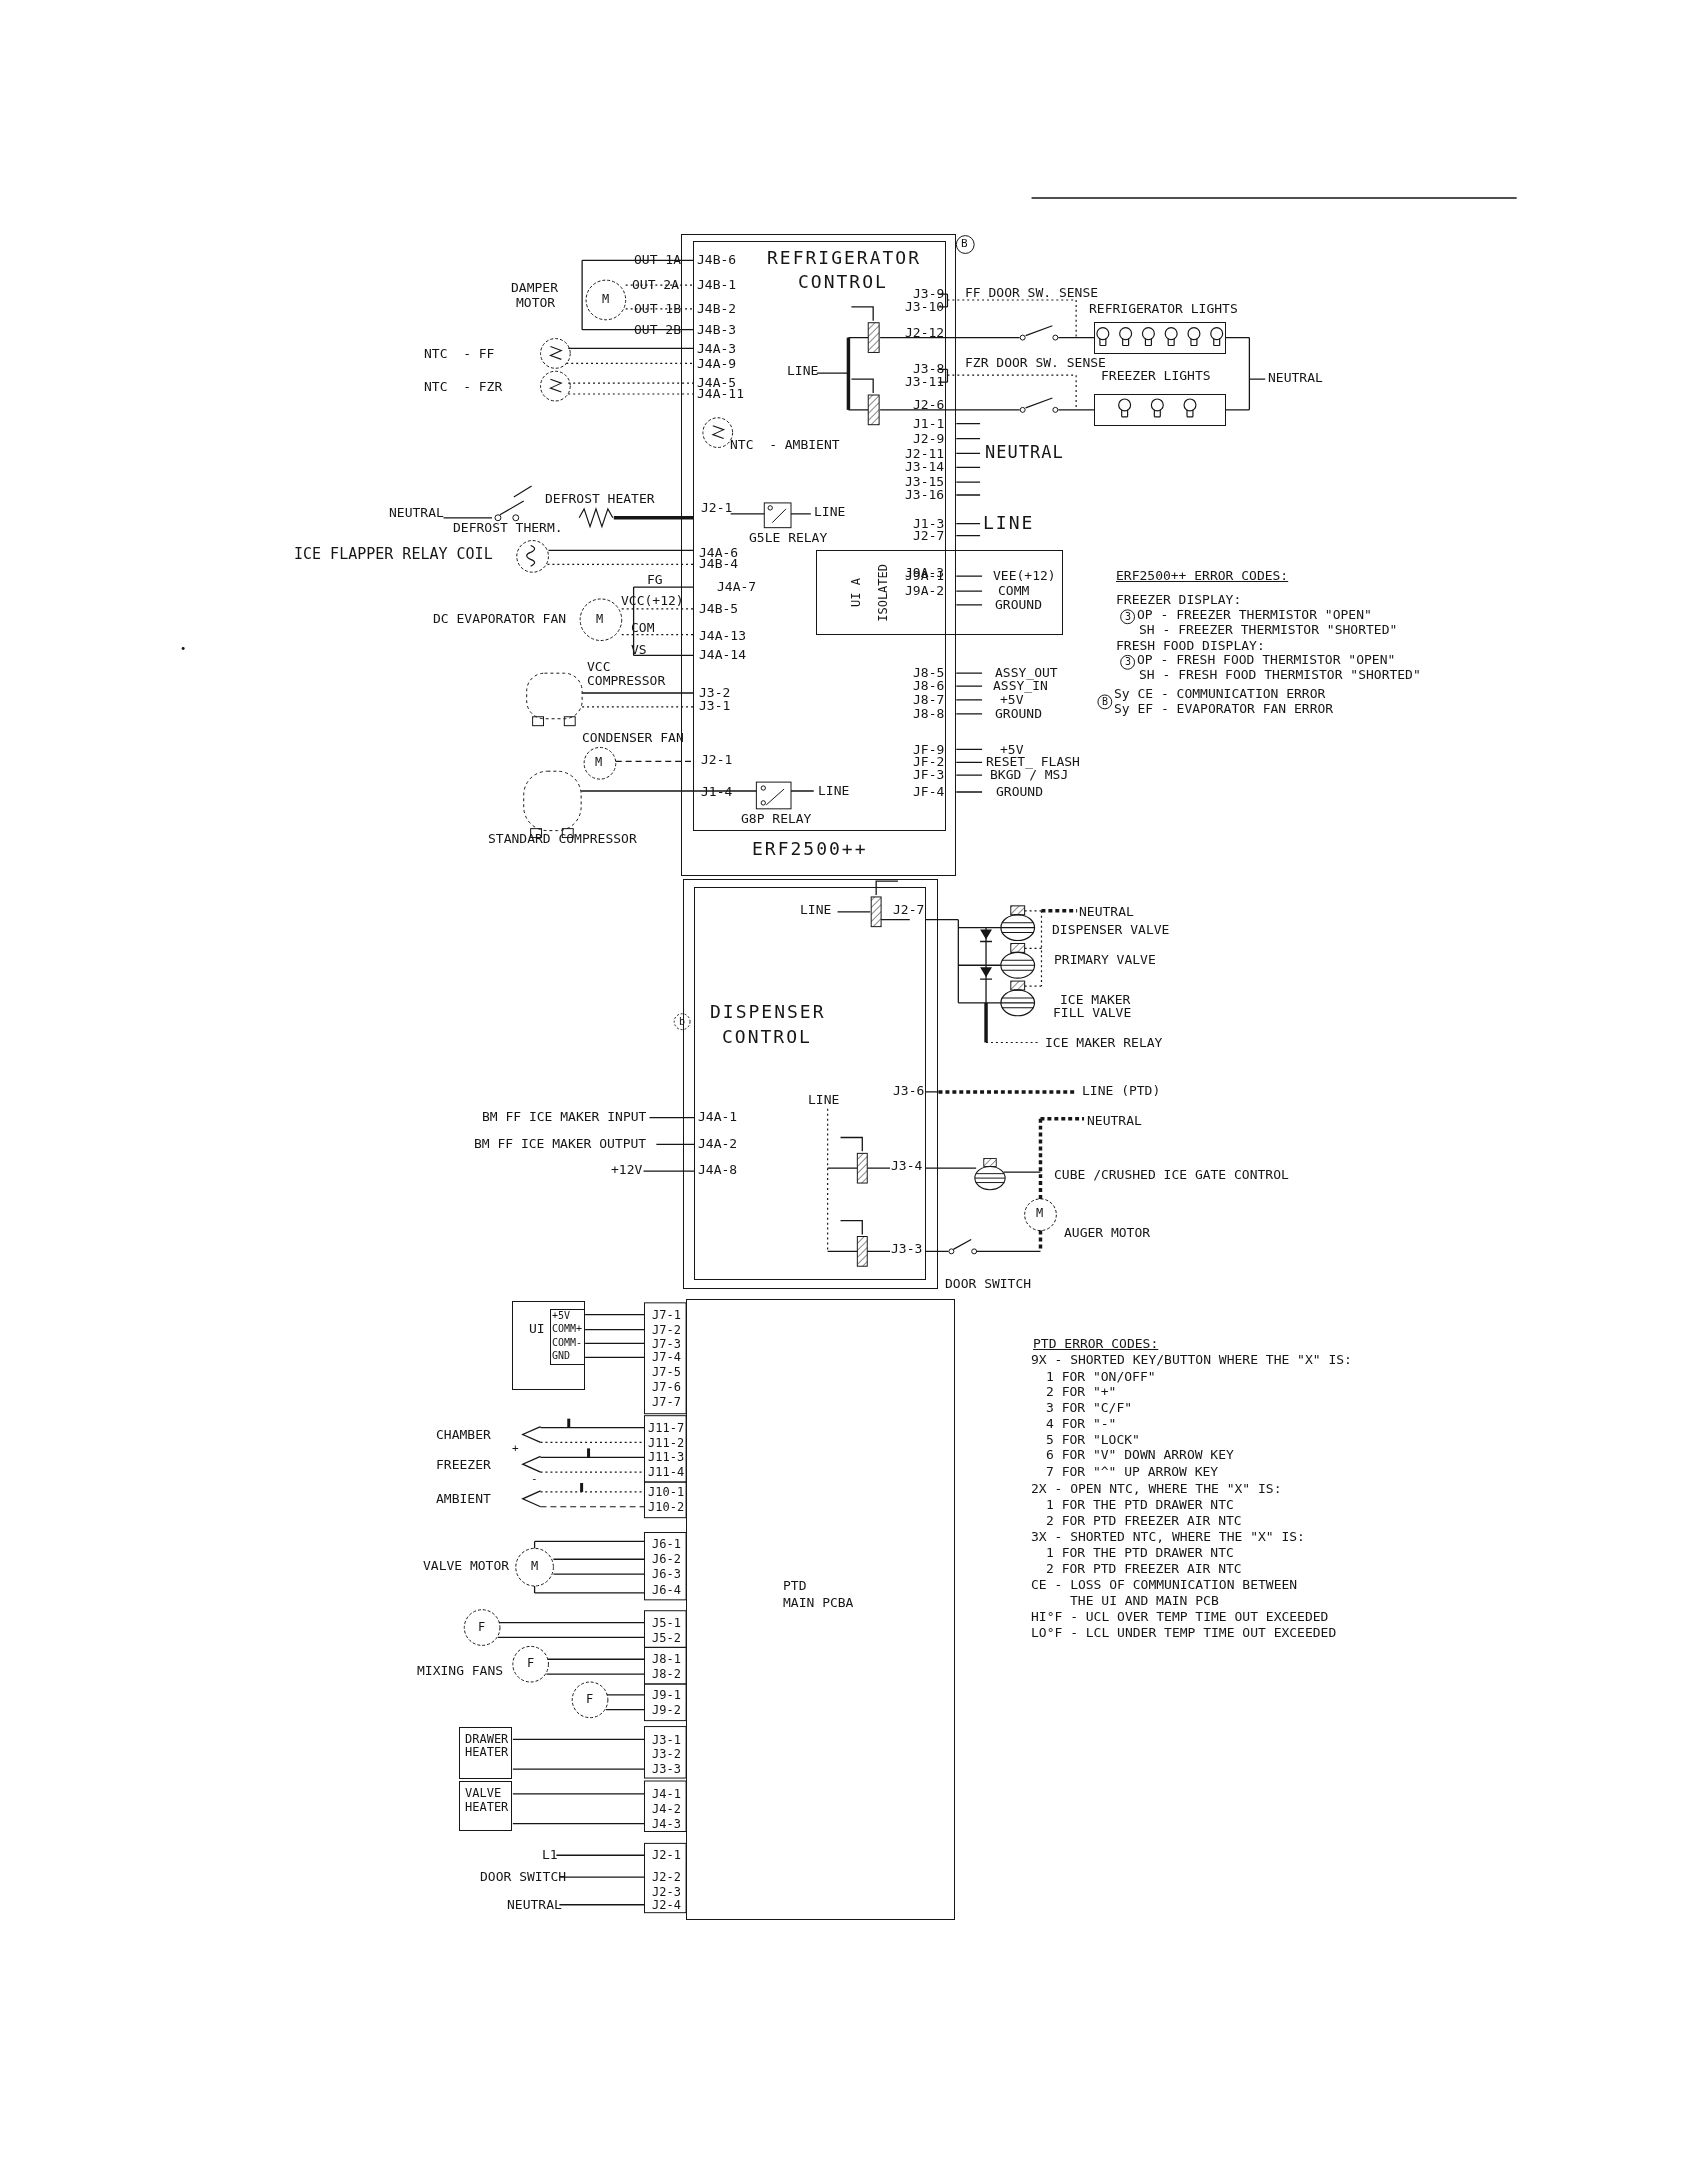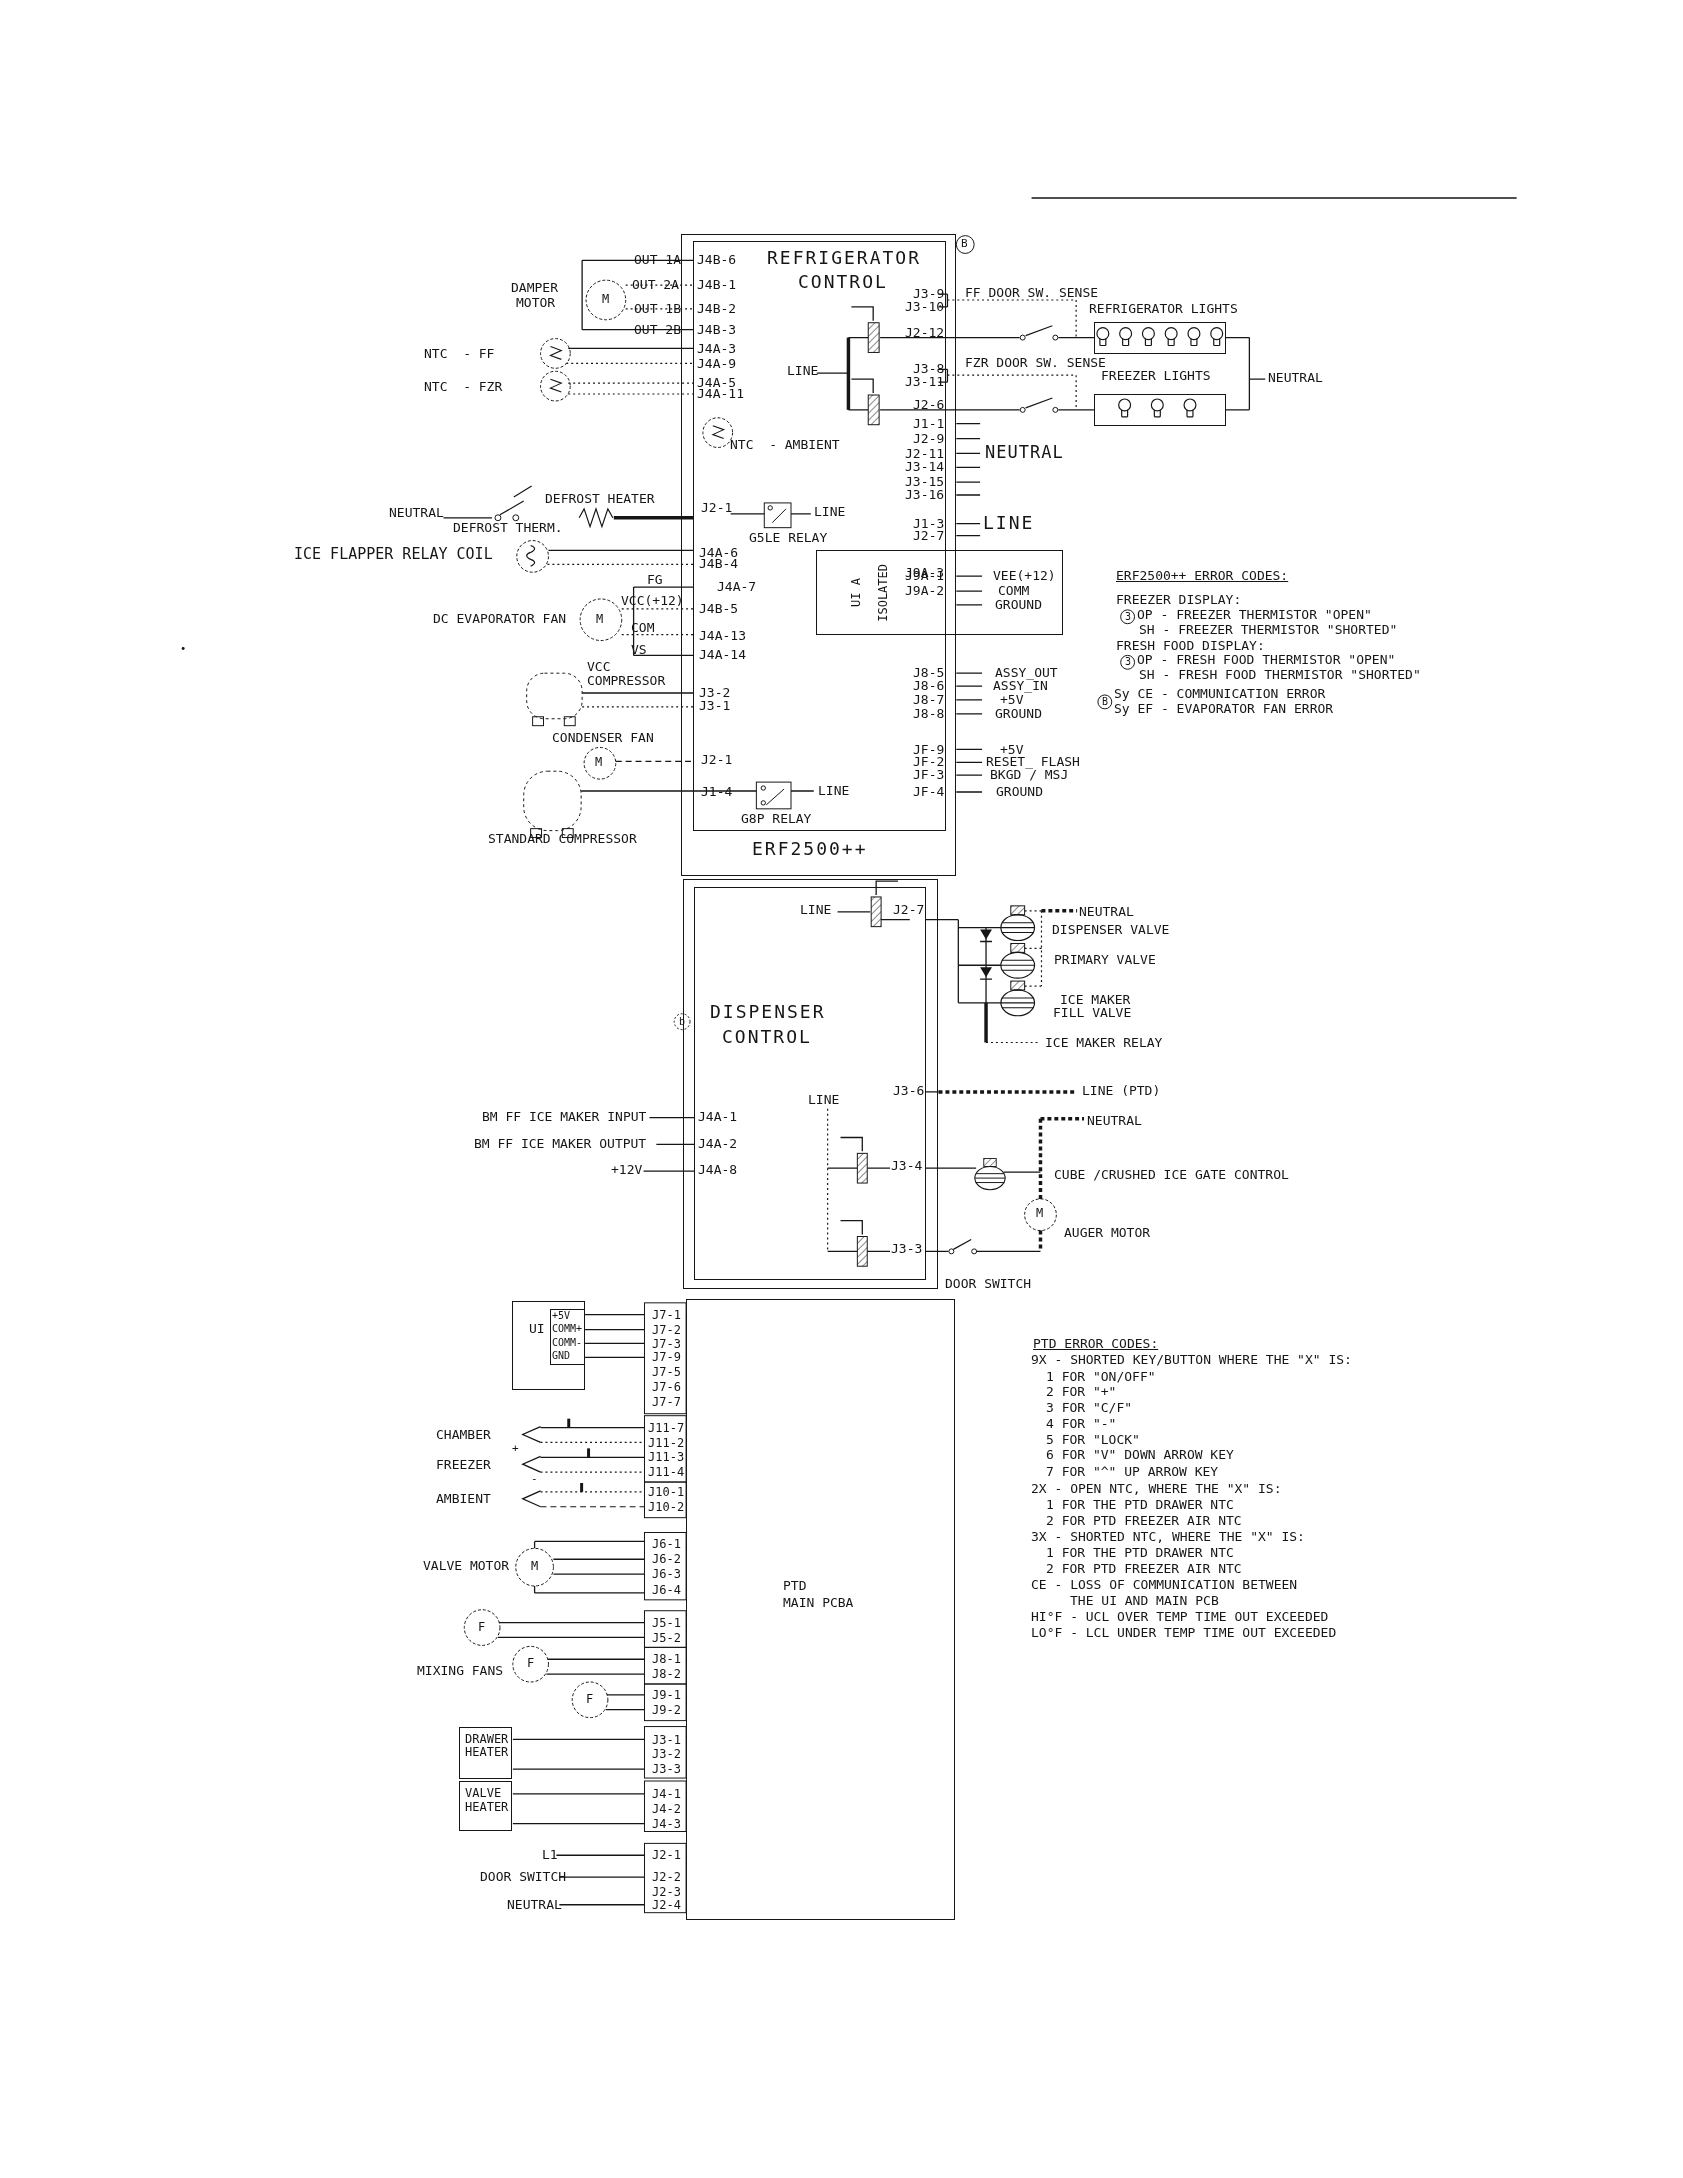--- a/index.html
+++ b/index.html
@@ -219,21 +219,21 @@
 
 <span class="t" style="left:433px;top:612px">DC EVAPORATOR FAN</span>
 <span class="t f12" style="left:596px;top:613px">M</span>
 <span class="t" style="left:647px;top:573px">FG</span>
 <span class="t" style="left:621px;top:594px">VCC(+12)</span>
 <span class="t" style="left:631px;top:621px">COM</span>
 <span class="t" style="left:631px;top:643px">VS</span>
 
 <span class="t" style="left:587px;top:660px">VCC</span>
 <span class="t" style="left:587px;top:674px">COMPRESSOR</span>
-<span class="t" style="left:552px;top:731px">CONDENSER FAN</span>
+<span class="t" style="left:582px;top:731px">CONDENSER FAN</span>
 <span class="t f12" style="left:595px;top:756px">M</span>
 <span class="t" style="left:488px;top:832px">STANDARD COMPRESSOR</span>
 <span class="t" style="left:814px;top:505px">LINE</span>
 <span class="t" style="left:749px;top:531px">G5LE RELAY</span>
 <span class="t" style="left:818px;top:784px">LINE</span>
 <span class="t" style="left:741px;top:812px">G8P RELAY</span>
 <span class="t" style="left:787px;top:364px">LINE</span>
 
 <span class="t" style="left:697px;top:253px">J4B-6</span>
 <span class="t" style="left:697px;top:278px">J4B-1</span>
@@ -367,21 +367,21 @@
 <span class="t f12" style="left:465px;top:1746px">HEATER</span>
 <span class="t f12" style="left:465px;top:1787px">VALVE</span>
 <span class="t f12" style="left:465px;top:1801px">HEATER</span>
 <span class="t" style="left:542px;top:1848px">L1</span>
 <span class="t" style="left:480px;top:1870px">DOOR SWITCH</span>
 <span class="t" style="left:507px;top:1898px">NEUTRAL</span>
 
 <span class="t f12" style="left:652px;top:1309px">J7-1</span>
 <span class="t f12" style="left:652px;top:1324px">J7-2</span>
 <span class="t f12" style="left:652px;top:1338px">J7-3</span>
-<span class="t f12" style="left:652px;top:1351px">J7-9</span>
+<span class="t f12" style="left:652px;top:1351px">J7-4</span>
 <span class="t f12" style="left:652px;top:1366px">J7-5</span>
 <span class="t f12" style="left:652px;top:1381px">J7-6</span>
 <span class="t f12" style="left:652px;top:1396px">J7-7</span>
 <span class="t f12" style="left:648px;top:1422px">J11-7</span>
 <span class="t f12" style="left:648px;top:1437px">J11-2</span>
 <span class="t f12" style="left:648px;top:1451px">J11-3</span>
 <span class="t f12" style="left:648px;top:1466px">J11-4</span>
 <span class="t f12" style="left:648px;top:1486px">J10-1</span>
 <span class="t f12" style="left:648px;top:1501px">J10-2</span>
 <span class="t f12" style="left:652px;top:1538px">J6-1</span>

